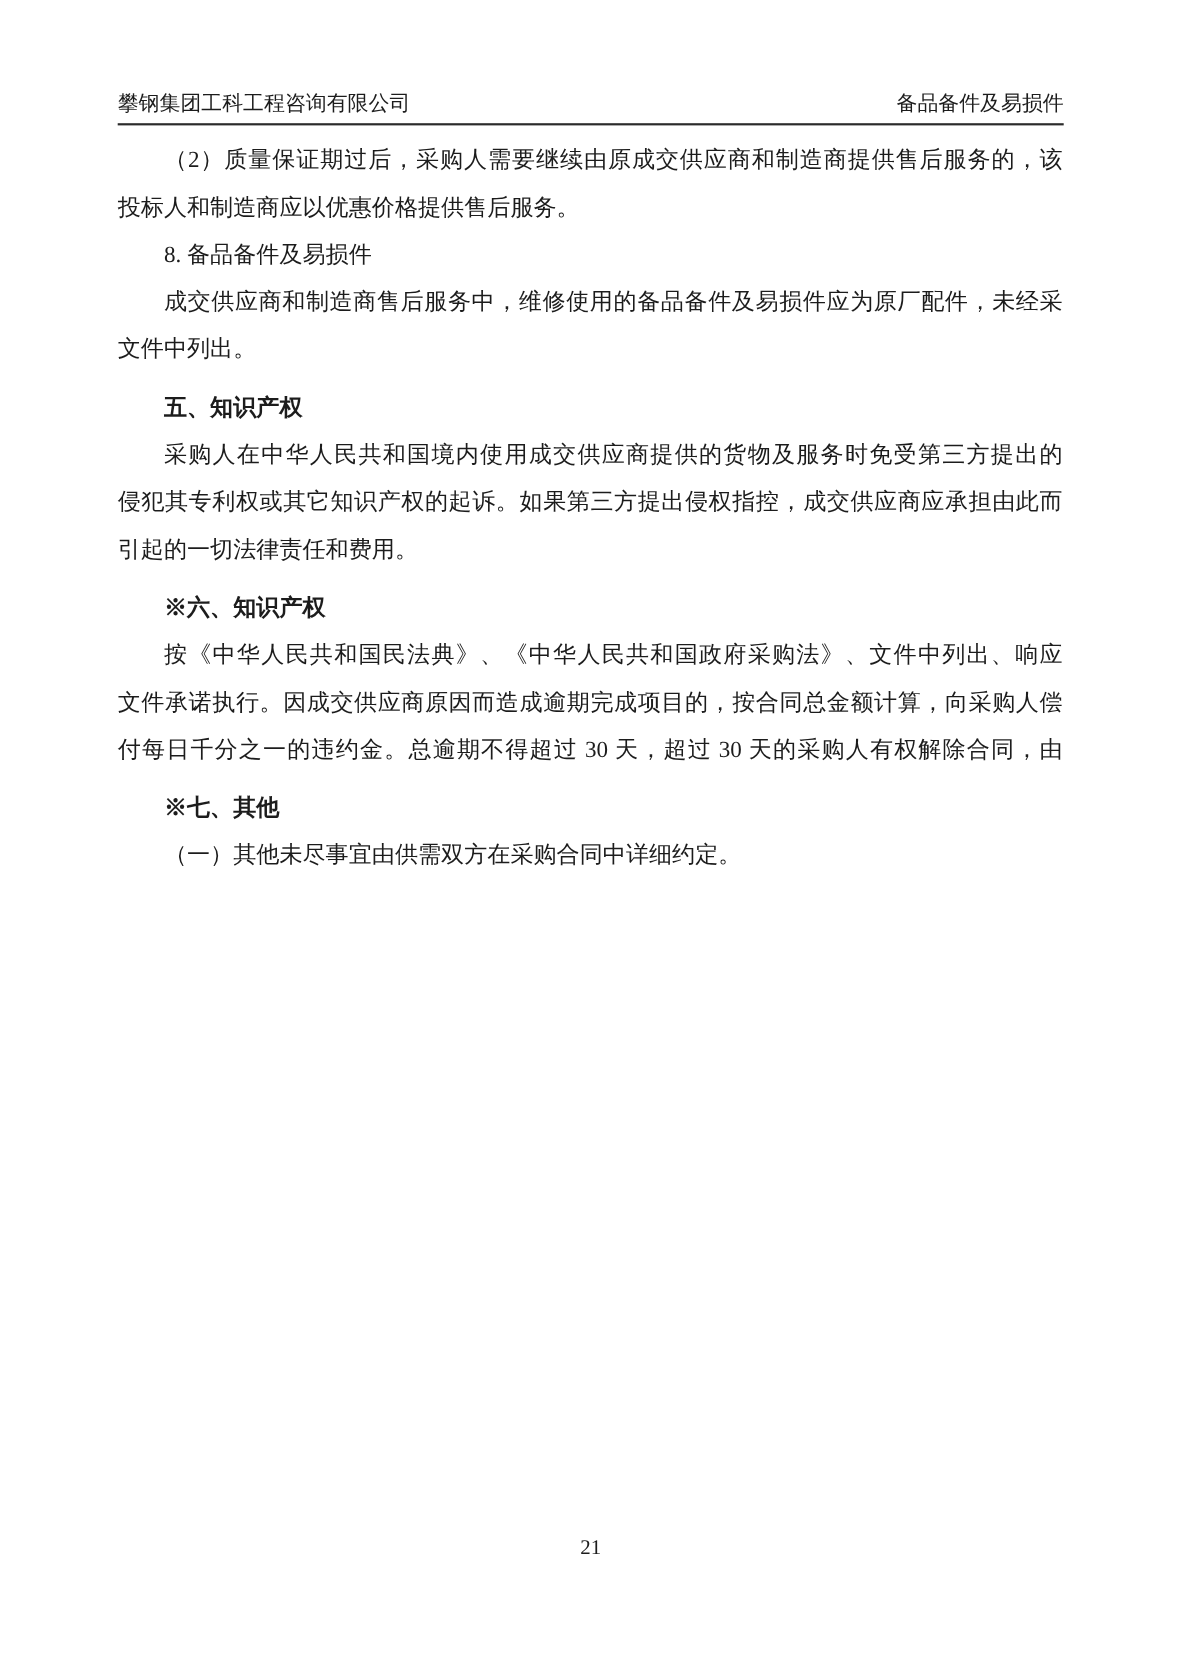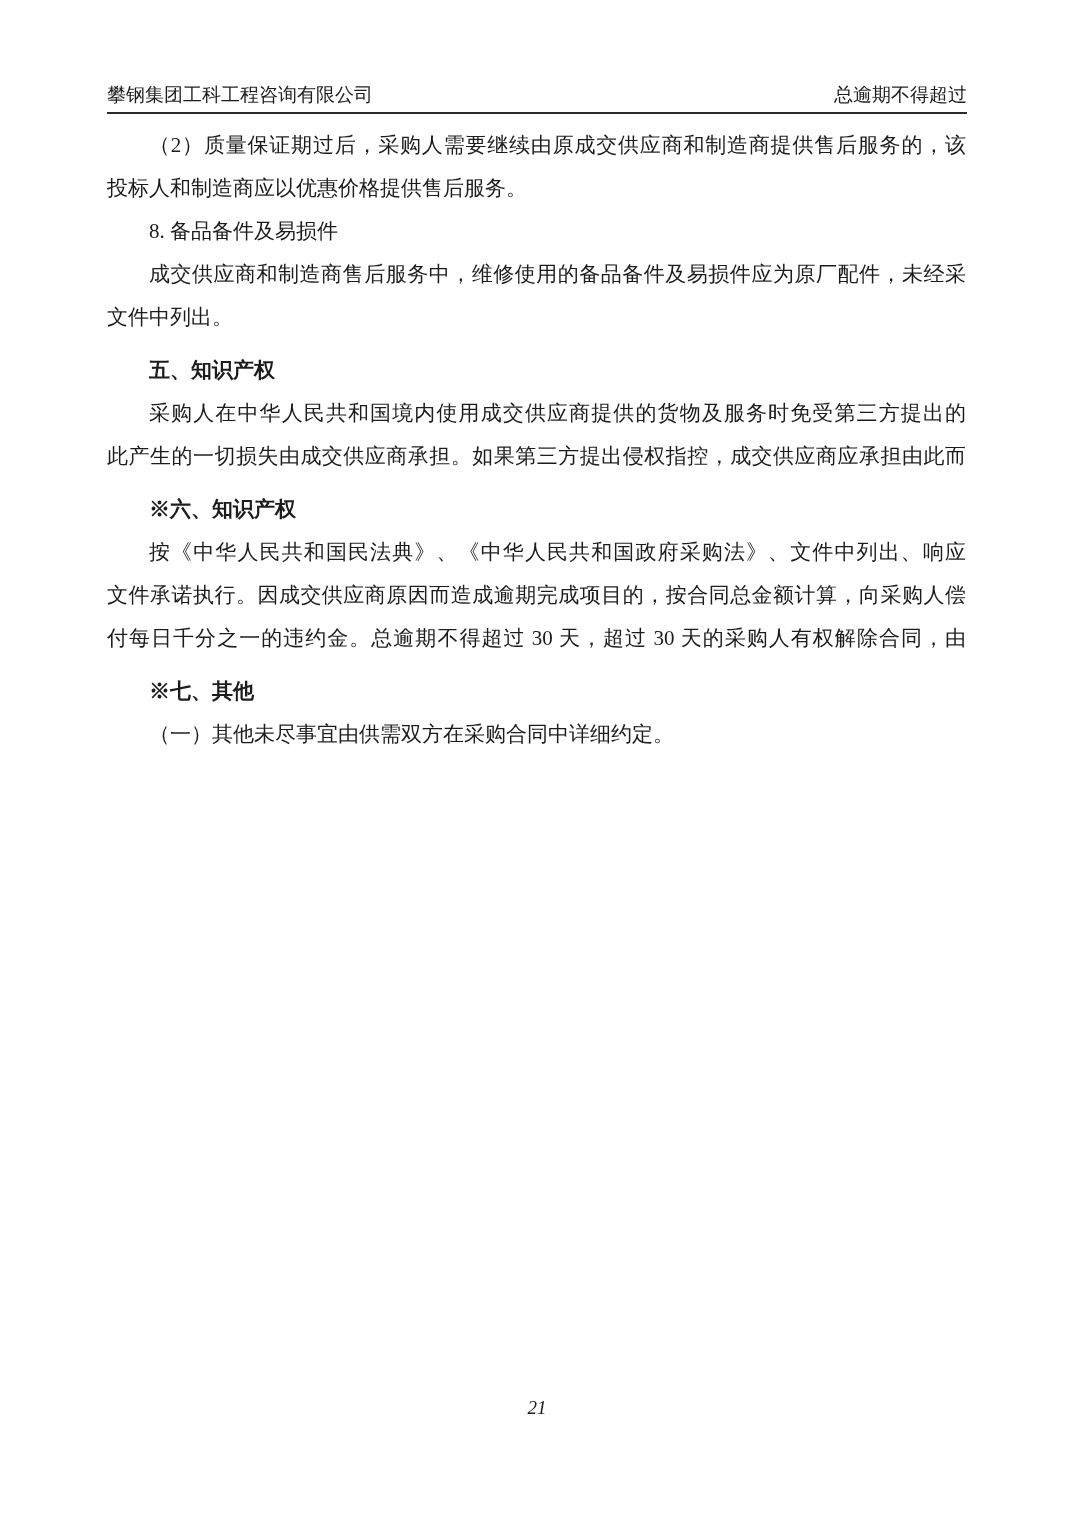--- a/index.html
+++ b/index.html
@@ -53,51 +53,51 @@
     text-align-last: justify;
   }
   .page-footer {
     position: absolute;
     left: 0;
     top: 1396px;
     width: 1074px;
     text-align: center;
     font-size: 19px;
     line-height: 24px;
-    font-style: italic;
   }
 </style>
 </head>
 <body>
 
 <div class="page">
 
   <header class="page-header">
     <span>攀钢集团工科工程咨询有限公司</span>
-    <span>总逾期不得超过</span>
+    <span>备品备件及易损件</span>
   </header>
 
   <main class="doc-body">
       <div class="block block-paragraph">
         <div class="line indent justify">（2）质量保证期过后，采购人需要继续由原成交供应商和制造商提供售后服务的，该</div>
         <div class="line">投标人和制造商应以优惠价格提供售后服务。</div>
       </div>
       <div class="block block-paragraph">
         <div class="line indent">8. 备品备件及易损件</div>
       </div>
       <div class="block block-paragraph">
         <div class="line indent justify">成交供应商和制造商售后服务中，维修使用的备品备件及易损件应为原厂配件，未经采</div>
         <div class="line">文件中列出。</div>
       </div>
       <div class="block block-heading">
         <div class="line indent">五、知识产权</div>
       </div>
       <div class="block block-paragraph">
         <div class="line indent justify">采购人在中华人民共和国境内使用成交供应商提供的货物及服务时免受第三方提出的</div>
-        <div class="line justify">此产生的一切损失由成交供应商承担。如果第三方提出侵权指控，成交供应商应承担由此而</div>
+        <div class="line justify">侵犯其专利权或其它知识产权的起诉。如果第三方提出侵权指控，成交供应商应承担由此而</div>
+        <div class="line">引起的一切法律责任和费用。</div>
       </div>
       <div class="block block-heading">
         <div class="line indent">※六、知识产权</div>
       </div>
       <div class="block block-paragraph">
         <div class="line indent justify">按《中华人民共和国民法典》、《中华人民共和国政府采购法》、文件中列出、响应</div>
         <div class="line justify">文件承诺执行。因成交供应商原因而造成逾期完成项目的，按合同总金额计算，向采购人偿</div>
         <div class="line justify">付每日千分之一的违约金。总逾期不得超过 30 天，超过 30 天的采购人有权解除合同，由</div>
       </div>
       <div class="block block-heading">

